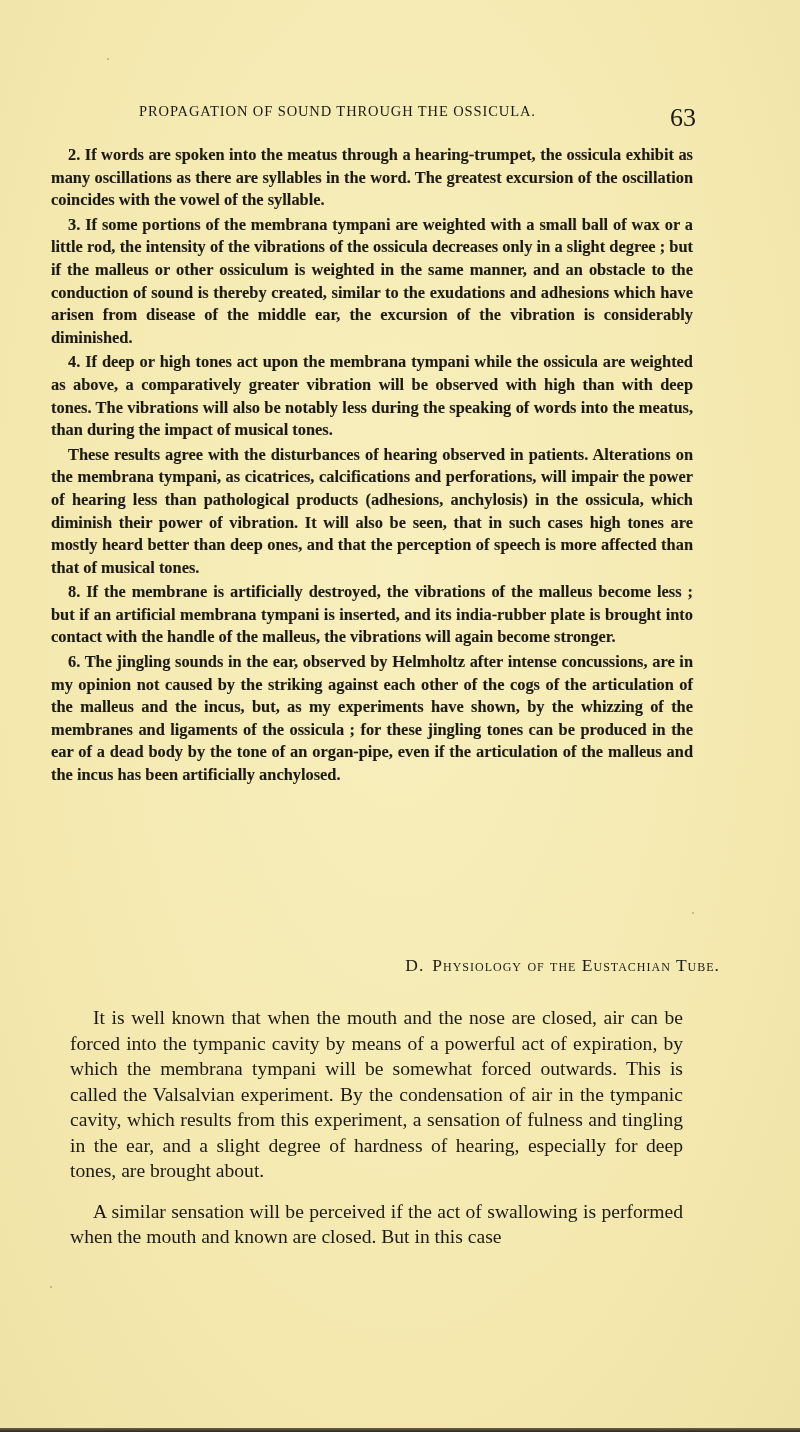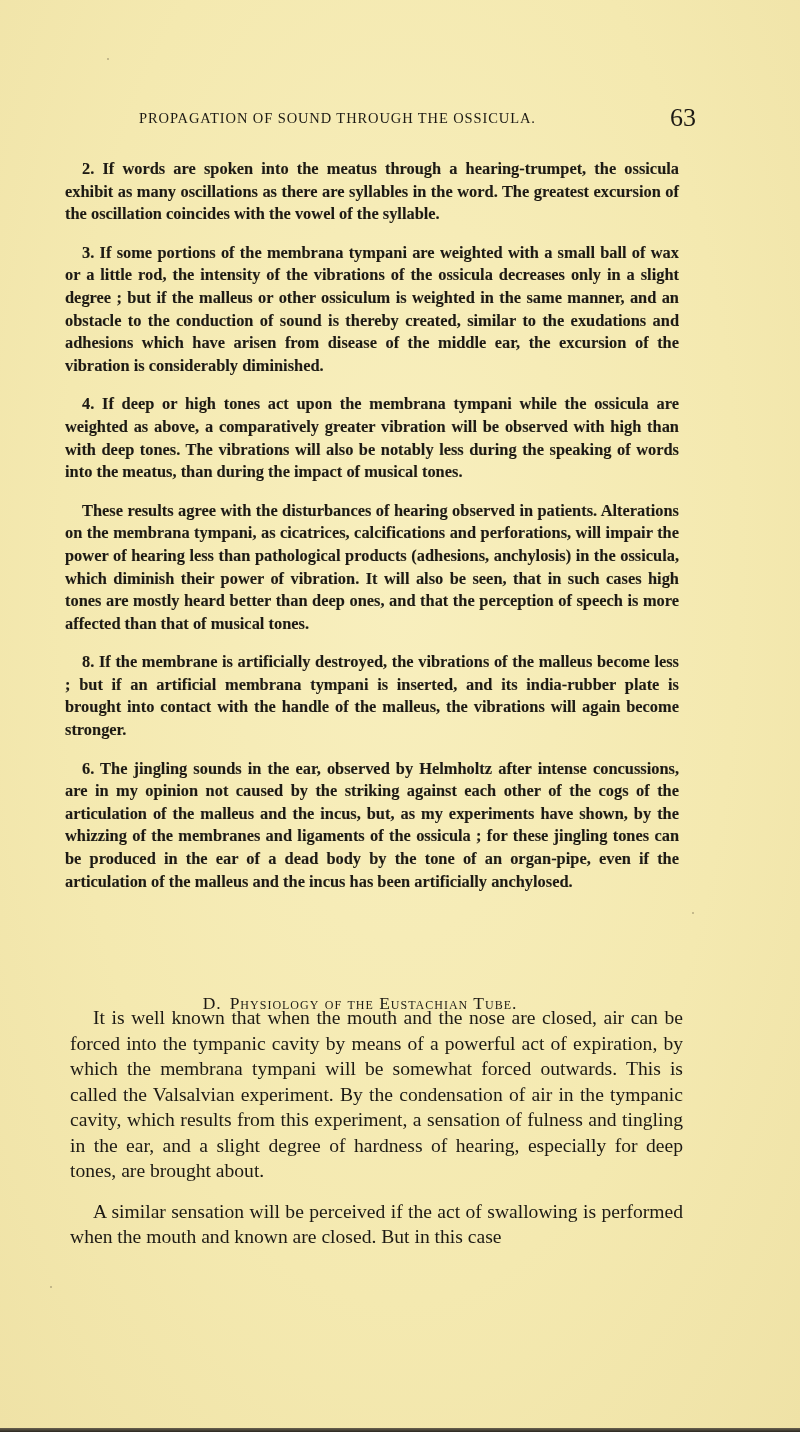--- a/index.html
+++ b/index.html
@@ -25,21 +25,21 @@
     }
     .running-head {
       position: absolute;
       top: 103px;
       left: 139px;
       width: 557px;
       font-size: 16px;
       letter-spacing: 0.6px;
       display: flex;
       justify-content: space-between;
-      align-items: center;
+      align-items: flex-start;
       gap: 48px;
     }
     .running-head .title {
       font-variant: small-caps;
       text-transform: uppercase;
       font-size: 14.5px;
       letter-spacing: 0.9px;
     }
     .running-head .folio {
       font-size: 26px;
@@ -50,32 +50,31 @@
       top: 142px;
       left: 49px;
       width: 646px;
       font-size: 16.4px;
       line-height: 22.6px;
       text-align: justify;
       font-weight: bold;
       -webkit-text-stroke: 0.1px #1d1a14;
     }
     .section-a p {
-      margin: 16px;
+      margin: 2px;
       text-indent: 17px;
     }
     .heading-d {
       position: absolute;
       top: 955px;
       left: 0;
       width: 720px;
-      text-align: center;
+      text-align: right;
       font-size: 17.5px;
       letter-spacing: 1px;
-      margin-top: 38px;
     }
     .heading-d .letter { margin-right: 8px; }
     .heading-d .caps { font-variant: small-caps; }
     .section-b {
       position: absolute;
       top: 990px;
       left: 55px;
       width: 643px;
       font-size: 19.6px;
       line-height: 25.5px;

